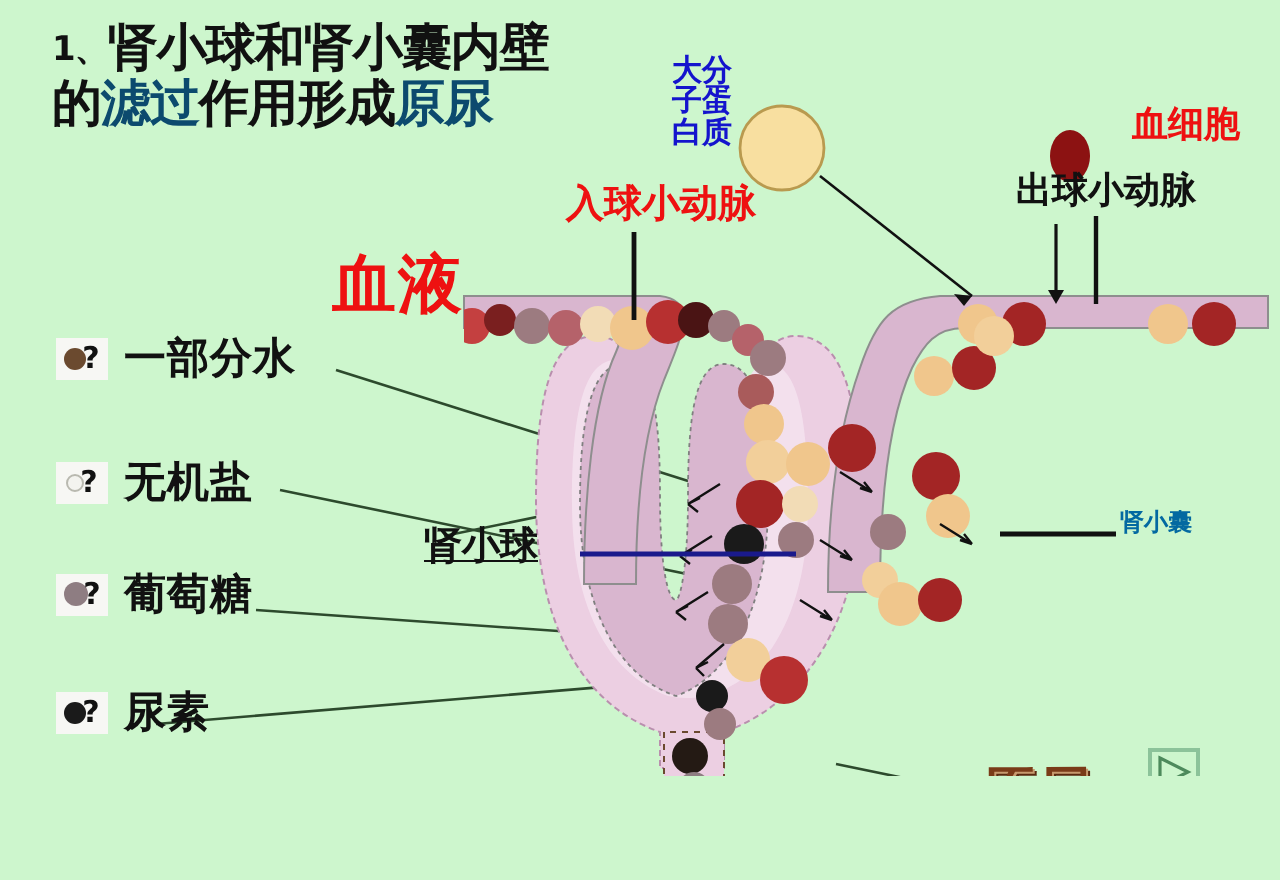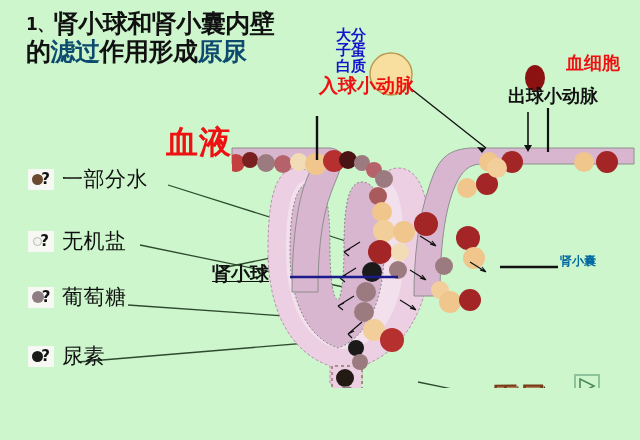--- a/index.html
+++ b/index.html
@@ -19,39 +19,39 @@
   #title{
     left:26px;top:10px;width:330px;
     font-size:25px;color:#111;font-weight:bold;
     letter-spacing:-0.5px;line-height:1.12;
   }
   #title .num{font-size:17px;vertical-align:2px;}
   #title .red{color:#0c4a6e;}
 
   
   #lbl-bigprotein{left:336px;top:28px;font-size:15px;color:#1414cd;line-height:1.02;text-align:right;}
-  #lbl-afferent{left:283px;top:76px;font-size:19px;color:#ee1111;margin-left:36px;}
+  #lbl-afferent{left:283px;top:93px;font-size:19px;color:#ee1111;}
   #lbl-efferent{left:508px;top:87px;font-size:18px;color:#111;}
   #lbl-bloodcell{left:566px;top:54px;font-size:18px;color:#ee1111;line-height:0.98;text-align:right;width:20px;}
   #lbl-blood{left:166px;top:126px;font-size:32px;color:#ee1111;letter-spacing:1px;}
   #lbl-glomerulus{left:212px;top:264px;font-size:19px;color:#111;text-decoration:underline;}
   #lbl-capsule{left:560px;top:255px;font-size:12px;color:#0369a1;}
   #lbl-primaryurine{left:490px;top:383px;font-size:27px;color:#7a3b18;
      text-shadow:1px 1px 0 #c79a6e, 2px 2px 0 #5a2a10;letter-spacing:2px;}
 
   
   .legend-row{position:absolute;left:28px;display:flex;align-items:center;}
   .legend-row .chip{
     width:26px;height:21px;background:#f7f7f4;
     display:flex;align-items:center;justify-content:center;
     margin-right:8px;position:relative;flex:0 0 auto;
   }
   .chip .dot{border-radius:50%;display:block;}
   .chip .qm{font-size:15px;font-weight:bold;color:#111;margin-left:-2px;line-height:1;}
-  .legend-row .txt{font-size:21px;font-weight:normal;color:#111;letter-spacing:0.5px;}
+  .legend-row .txt{font-size:21px;font-weight:bold;color:#111;letter-spacing:0.5px;}
   #legend-water{top:165px;}
   #legend-salt{top:227px;}
   #legend-glucose{top:283px;}
   #legend-urea{top:342px;}
 
   
   #playbtn{
     position:absolute;left:574px;top:374px;width:26px;height:24px;
     border:2px solid #8cc39a;background:#cdf6cd;box-sizing:border-box;
   }

